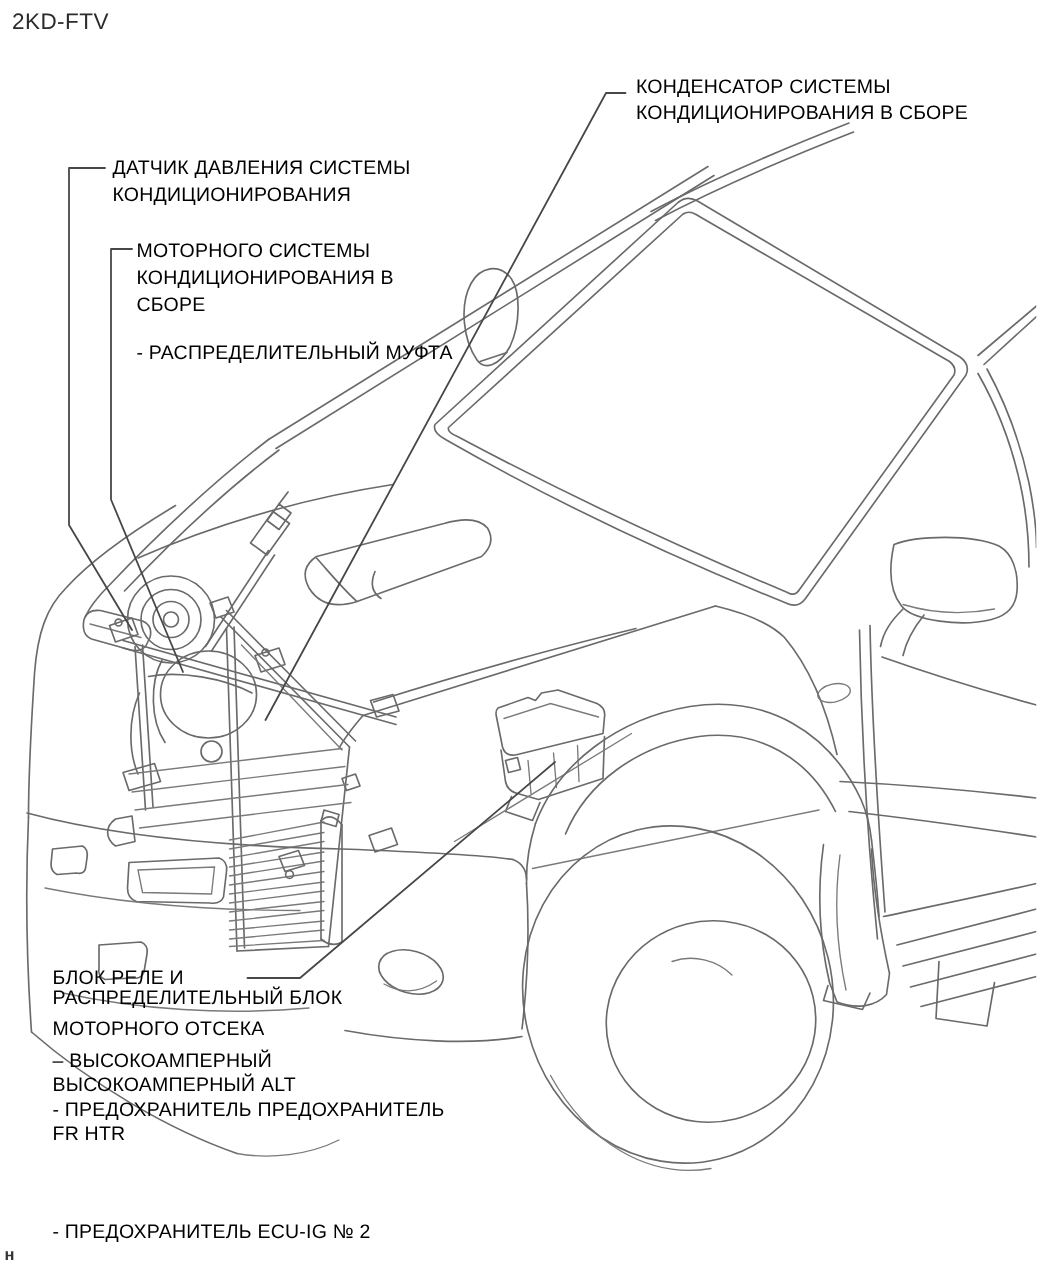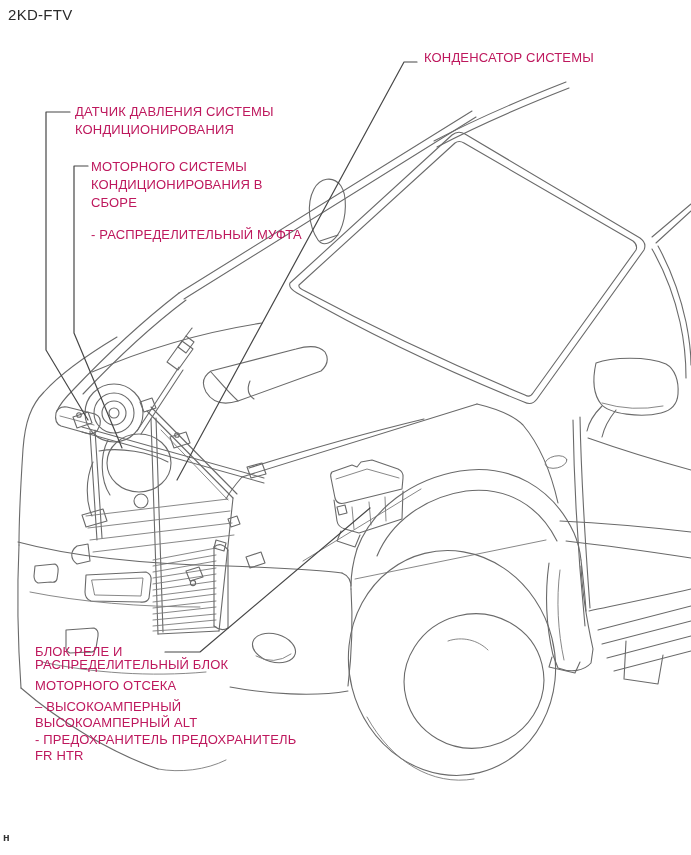--- a/index.html
+++ b/index.html
@@ -5,21 +5,21 @@
   html,body{margin:0;padding:0;background:#ffffff;}
   .stage{
     position:relative;width:691px;height:855px;background:#fff;overflow:hidden;
     font-family:"Liberation Sans", sans-serif;color:#3a3a3a;
   }
   .title{
     position:absolute;left:8px;top:6px;font-size:15px;letter-spacing:.3px;color:#2b2b2b;
   }
   .lbl{
     position:absolute;font-size:13px;line-height:13px;white-space:nowrap;
-    letter-spacing:.15px;color:#be185d;
+    letter-spacing:.15px;color:#000000;
   }
   .footnote{
     position:absolute;left:3px;top:831px;font-size:11px;font-weight:bold;color:#333;
   }
   svg{position:absolute;left:0;top:0;}
   .art{stroke:#6a6a6a;stroke-width:1.1;fill:none;stroke-linecap:round;stroke-linejoin:round;}
   .art-thin{stroke:#7a7a7a;stroke-width:.9;fill:none;stroke-linecap:round;}
   .leader{stroke:#474747;stroke-width:1.2;fill:none;stroke-linecap:round;stroke-linejoin:round;}
 </style>
 </head>
@@ -226,24 +226,26 @@
   <div class="lbl" style="left:75px;top:105px">ДАТЧИК ДАВЛЕНИЯ СИСТЕМЫ</div>
   <div class="lbl" style="left:75px;top:123px">КОНДИЦИОНИРОВАНИЯ</div>
 
   <div class="lbl" style="left:91px;top:160px">МОТОРНОГО СИСТЕМЫ</div>
   <div class="lbl" style="left:91px;top:178px">КОНДИЦИОНИРОВАНИЯ В</div>
   <div class="lbl" style="left:91px;top:196px">СБОРЕ</div>
 
   <div class="lbl" style="left:91px;top:228px">- РАСПРЕДЕЛИТЕЛЬНЫЙ МУФТА</div>
 
   <div class="lbl" style="left:424px;top:51px">КОНДЕНСАТОР СИСТЕМЫ</div>
+  <div class="lbl" style="left:424px;top:68px">КОНДИЦИОНИРОВАНИЯ В СБОРЕ</div>
 
   <div class="lbl" style="left:35px;top:645px">БЛОК РЕЛЕ И</div>
   <div class="lbl" style="left:35px;top:658px">РАСПРЕДЕЛИТЕЛЬНЫЙ БЛОК</div>
   <div class="lbl" style="left:35px;top:679px">МОТОРНОГО ОТСЕКА</div>
 
   <div class="lbl" style="left:35px;top:700px">– ВЫСОКОАМПЕРНЫЙ</div>
   <div class="lbl" style="left:35px;top:716px">ВЫСОКОАМПЕРНЫЙ ALT</div>
   <div class="lbl" style="left:35px;top:733px">- ПРЕДОХРАНИТЕЛЬ ПРЕДОХРАНИТЕЛЬ</div>
   <div class="lbl" style="left:35px;top:749px">FR HTR</div>
+  <div class="lbl" style="left:35px;top:814px">- ПРЕДОХРАНИТЕЛЬ ECU-IG № 2</div>
 
   <div class="footnote">н</div>
 </div>
 
 </body></html>

